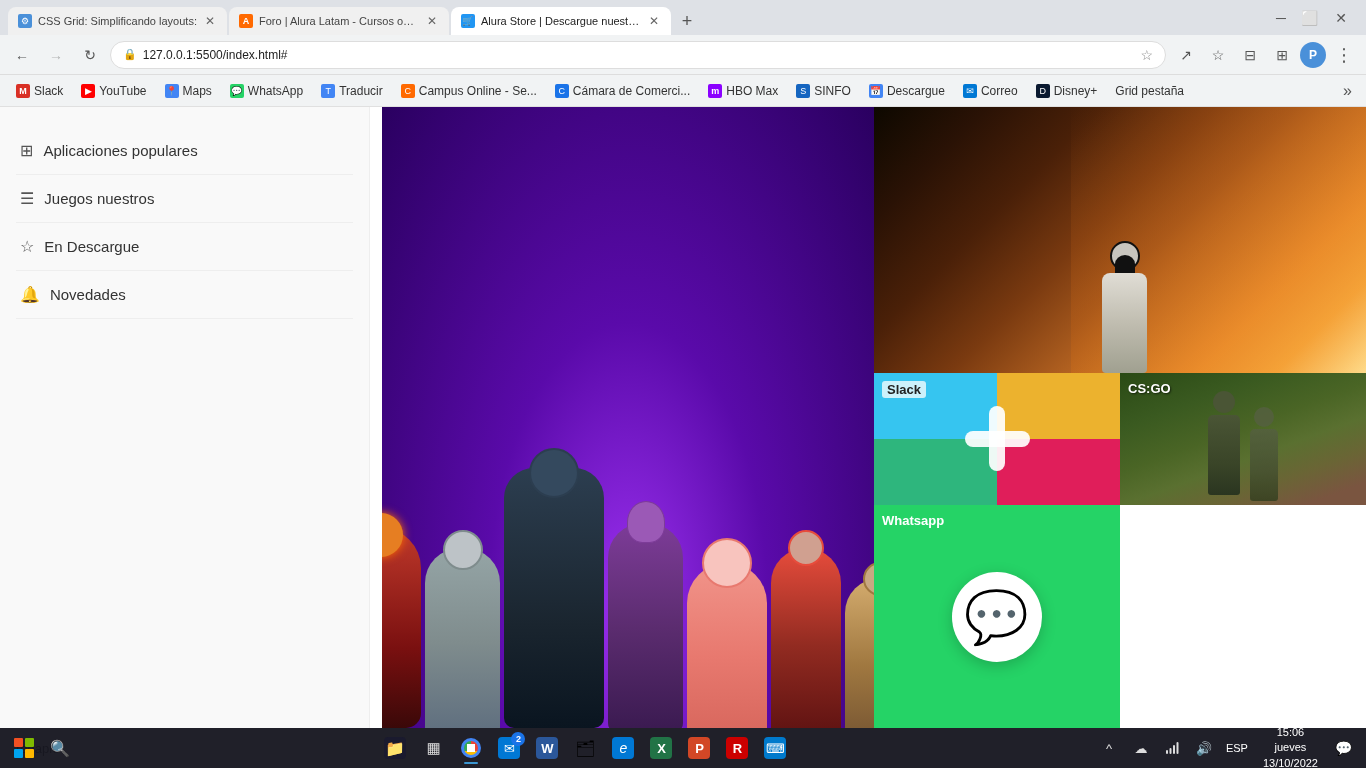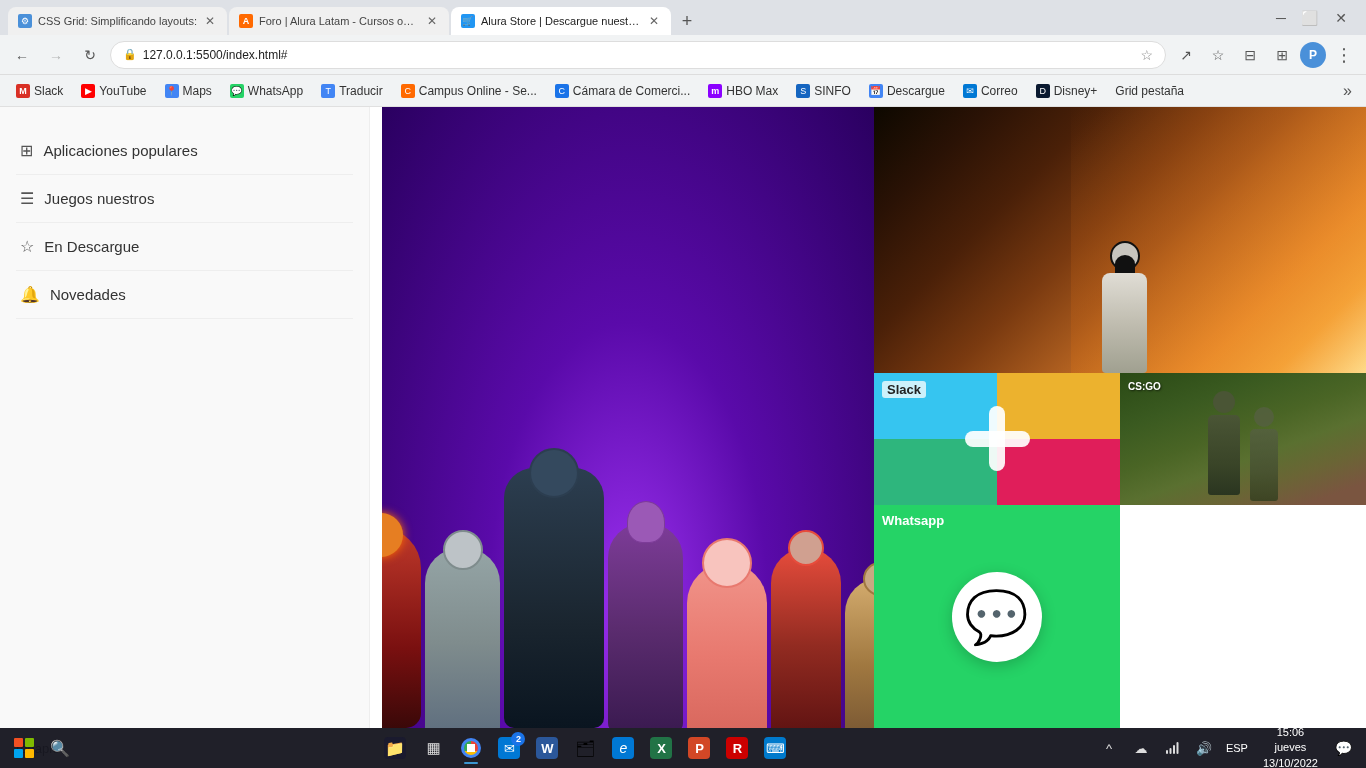--- a/index.html
+++ b/index.html
@@ -504,21 +504,21 @@
             <div style="display:flex; flex-direction:column; align-items:center;">
               <div style="width:22px; height:22px; background:#4a5535; border-radius:50%; margin-bottom:2px;"></div>
               <div style="width:32px; height:80px; background:linear-gradient(180deg,#4a5535 0%,#3a4528 60%,#2a3520 100%); border-radius:5px 5px 3px 3px;"></div>
             </div>
             <div style="display:flex; flex-direction:column; align-items:center; transform:translateY(6px); opacity:0.85;">
               <div style="width:20px; height:20px; background:#556040; border-radius:50%; margin-bottom:2px;"></div>
               <div style="width:28px; height:72px; background:linear-gradient(180deg,#556040 0%,#455030 60%,#354020 100%); border-radius:5px 5px 3px 3px;"></div>
             </div>
           </div>
         </div>
-        <div style="position:absolute; top:8px; left:8px; font-size:10px; font-weight:600; color:#fff; text-shadow:1px 1px 2px rgba(0,0,0,0.6);">CS:GO</div>
+        <div style="position:absolute; top:8px; left:8px; font-size:13px; font-weight:600; color:#fff; text-shadow:1px 1px 2px rgba(0,0,0,0.6);">CS:GO</div>
       </div>
 
     <div style="position: relative; overflow: hidden; background: rgb(37, 211, 102);">
       <div style="width:100%; height:100%; background:#25d366; display:flex; align-items:center; justify-content:center;">
         <div style="width:90px; height:90px; background:#fff; border-radius:50%; display:flex; align-items:center; justify-content:center; box-shadow:0 4px 15px rgba(0,0,0,0.2);">
           <span style="font-size:52px; line-height:1;">💬</span>
         </div>
       </div>
       <div style="position:absolute; top:8px; left:8px; font-size:13px; font-weight:600; color:#fff;">Whatsapp</div>
     </div>

